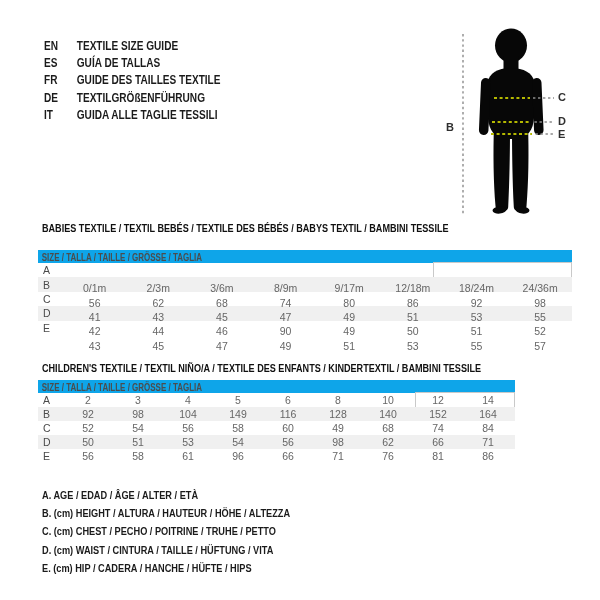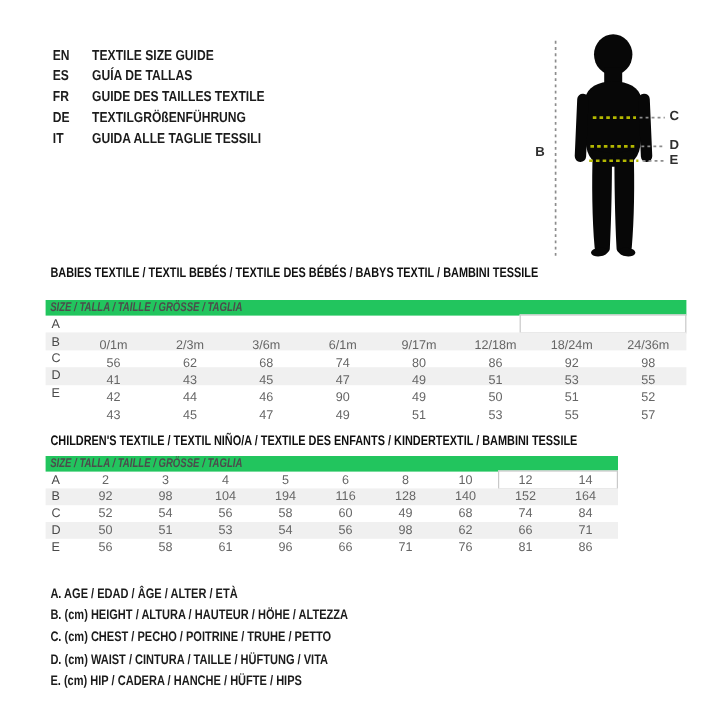--- a/index.html
+++ b/index.html
@@ -21,21 +21,21 @@
   
   .sec-title{position:absolute;left:42px;font-size:11.5px;font-weight:700;color:#101010;
              transform:scaleX(0.79);transform-origin:0 0;white-space:nowrap;}
   #babies-title{top:222px;}
   #children-title{top:362px;}
 
   
   .table{position:absolute;left:38px;}
   .table.babies{top:250px;width:534px;}
   .table.children{top:380px;width:477px;}
-  .thead{height:13px;background:#22c55e;display:flex;align-items:flex-start;overflow:visible;font-style:italic;}
+  .thead{height:13px;background:#0ea5e9;display:flex;align-items:flex-end;overflow:visible;}
   .thead .htext{font-size:10.5px;font-weight:600;color:#4c4c4c;padding-left:5px;
                 transform:scaleX(0.76);transform-origin:0 50%;white-space:nowrap;}
   .trow{display:flex;align-items:center;position:relative;}
   .babies .trow{height:14.4px;}
   .children .trow{height:14px;}
   .trow.stripe{background:#f0f0f0;}
   .rlabel{width:20px;padding-left:5px;font-size:10.5px;color:#4a4a4a;
           position:relative;z-index:1;}
   .cell{text-align:center;font-size:10.5px;color:#666;position:relative;z-index:1;}
   .babies .cell{width:64.2px;margin-top:36px;}
@@ -121,21 +121,21 @@
   <div class="table babies">
     <div class="thead">
       <span class="htext">SIZE / TALLA / TAILLE / GRÖSSE / TAGLIA</span>
     </div>
   <div class="trow">
         <div class="hlbox"></div>
         <span class="rlabel">A</span>
         <span class="cell">0/1m</span>
         <span class="cell">2/3m</span>
         <span class="cell">3/6m</span>
-        <span class="cell">6/1m</span>
+        <span class="cell">8/9m</span>
         <span class="cell">9/17m</span>
         <span class="cell">12/18m</span>
         <span class="cell">18/24m</span>
         <span class="cell">24/36m</span>
       </div>
       <div class="trow stripe">
         <span class="rlabel">B</span>
         <span class="cell">56</span>
         <span class="cell">62</span>
         <span class="cell">68</span>
@@ -196,21 +196,21 @@
         <span class="cell">8</span>
         <span class="cell">10</span>
         <span class="cell">12</span>
         <span class="cell">14</span>
       </div>
       <div class="trow stripe">
         <span class="rlabel">B</span>
         <span class="cell">92</span>
         <span class="cell">98</span>
         <span class="cell">104</span>
-        <span class="cell">194</span>
+        <span class="cell">149</span>
         <span class="cell">116</span>
         <span class="cell">128</span>
         <span class="cell">140</span>
         <span class="cell">152</span>
         <span class="cell">164</span>
       </div>
       <div class="trow">
         <span class="rlabel">C</span>
         <span class="cell">52</span>
         <span class="cell">54</span>

